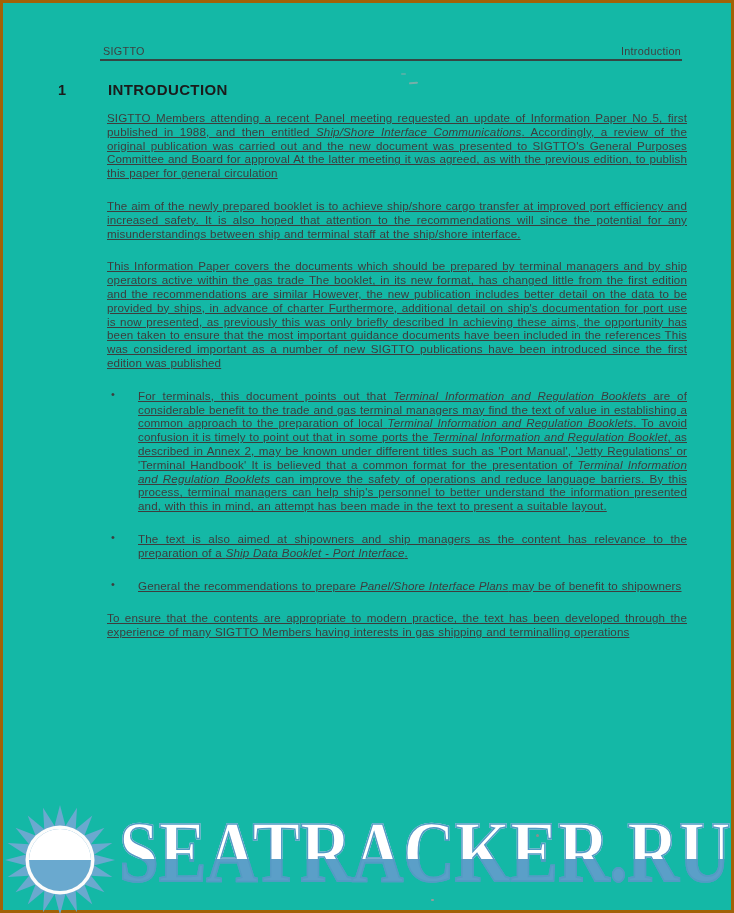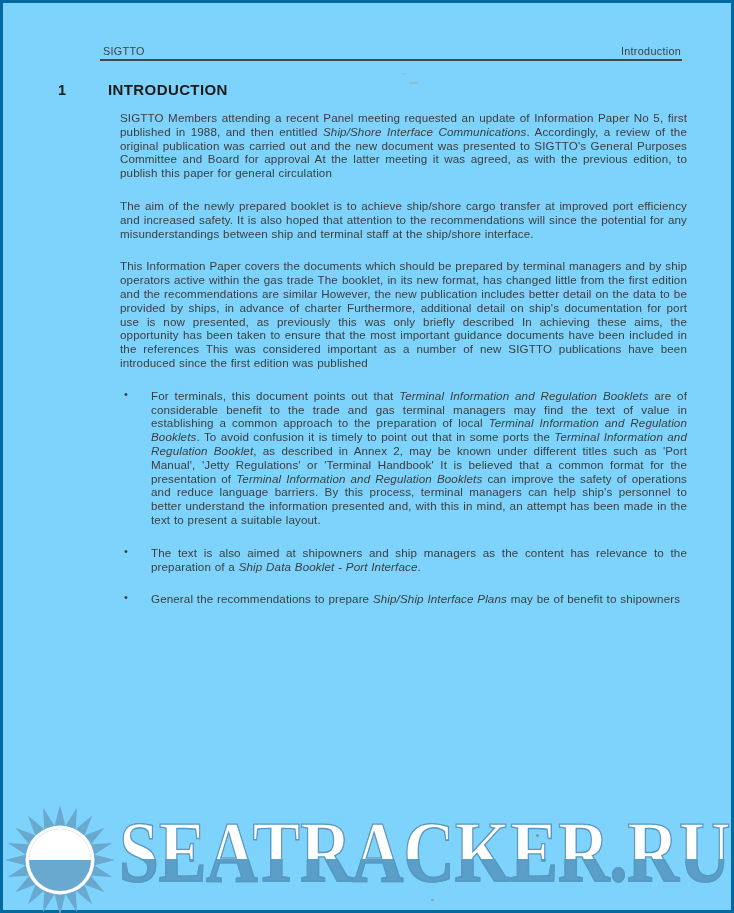--- a/index.html
+++ b/index.html
@@ -7,22 +7,22 @@
     width:734px;height:913px;
     background:#e9e9e9;
     font-family:"Liberation Sans",sans-serif;
     position:relative;
     overflow:hidden;
   }
   .scan-page{
     position:absolute;left:0;top:0;
     width:734px;height:913px;
     box-sizing:border-box;
-    background:#7dd3fc;
-    border:3px solid #0369a1;
+    background:#14b8a6;
+    border:3px solid #a16207;
   }
   
   .running-header{
     position:absolute;left:100px;right:50px;top:42px;
     display:flex;justify-content:space-between;
     font-size:10.8px;color:#3f3f3f;letter-spacing:0.3px;
   }
   .header-rule{
     position:absolute;left:97px;right:49px;top:56px;
     border-bottom:2px solid #3a3a3a;
@@ -42,21 +42,21 @@
     margin:0;font-size:15px;font-weight:bold;letter-spacing:0.4px;
   }
   
   .doc-body{
     position:absolute;left:101px;top:108px;width:583px;
     font-size:11.6px;line-height:13.8px;
     letter-spacing:0.12px;word-spacing:0.4px;
     color:#3d3d3d;
     text-align:justify;
   }
-  .block{margin:0 0 19px 16px;}
+  .block{margin:0 0 19px 3px;text-decoration:underline;}
   .block.bullet{position:relative;padding-left:31px;}
   .block .marker{
     position:absolute;left:4px;top:-1px;
     font-size:11px;color:#3d3d3d;
   }
   .it{font-style:italic;}
   
   .watermark{position:absolute;left:0;top:796px;width:734px;height:117px;pointer-events:none;}
   .sun-logo{position:absolute;left:1px;top:5px;width:112px;height:112px;}
   .wm-text{
@@ -97,21 +97,22 @@
     <span class="sec-num">1</span>
     <h1 class="sec-title">INTRODUCTION</h1>
   </div>
 
   <div class="doc-body" id="body-blocks">
       <div class="block para"><span>SIGTTO Members attending a recent Panel meeting requested an update of Information Paper No 5, first published in 1988, and then entitled </span><span class="it">Ship/Shore Interface Communications</span><span>.  Accordingly, a review of the original publication was carried out and the new document was presented to SIGTTO's General Purposes Committee and Board for approval   At the latter meeting it was agreed, as with the previous edition, to publish this paper for general circulation</span></div>
       <div class="block para"><span>The aim of the newly prepared booklet is to achieve ship/shore cargo transfer at improved port efficiency and increased safety.  It is also hoped that attention to the recommendations will since the potential for any misunderstandings between ship and terminal staff at the ship/shore interface.</span></div>
       <div class="block para"><span>This Information Paper covers the documents which should be prepared by terminal managers and by ship operators active within the gas trade   The booklet, in its new format, has changed little from the first edition and the recommendations are similar   However, the new publication includes better detail on the data to be provided by ships, in advance of charter   Furthermore, additional detail on ship's documentation for port use is now presented, as previously this was only briefly described   In achieving these aims, the opportunity has been taken to ensure that the most important guidance documents have been included in the references  This was considered important as a number of new SIGTTO publications have been introduced since the first edition was published</span></div>
       <div class="block bullet"><span class="marker">•</span><span>For terminals, this document points out that </span><span class="it">Terminal Information and Regulation Booklets</span><span> are of considerable benefit to the trade and gas terminal managers may find the text of value in establishing a common approach to the preparation of local </span><span class="it">Terminal Information and Regulation Booklets</span><span>.  To avoid confusion it is timely to point out that in some ports the </span><span class="it">Terminal Information and Regulation Booklet</span><span>, as described in Annex 2, may be known under different titles such as 'Port Manual', 'Jetty Regulations' or 'Terminal Handbook'   It is believed that a common format for the presentation of </span><span class="it">Terminal Information and Regulation Booklets</span><span> can improve the safety of operations and reduce language barriers.  By this process, terminal managers can help ship's personnel to better understand the information presented and, with this in mind, an attempt has been made in the text to present a suitable layout.</span></div>
       <div class="block bullet"><span class="marker">•</span><span>The text is also aimed at shipowners and ship managers as the content has relevance to the preparation of a </span><span class="it">Ship Data Booklet - Port Interface</span><span>.</span></div>
-      <div class="block bullet"><span class="marker">•</span><span>General the recommendations to prepare </span><span class="it">Ship/Ship Interface Plans</span><span> may be of benefit to shipowners</span></div>
+      <div class="block bullet"><span class="marker">•</span><span>General the recommendations to prepare </span><span class="it">Panel/Shore Interface Plans</span><span> may be of benefit to shipowners</span></div>
+      <div class="block para"><span>To ensure that the contents are appropriate to modern practice, the text has been developed through the experience of many SIGTTO Members having interests in gas shipping and terminalling operations</span></div>
     </div>
 
   <div class="speck s1"></div>
   <div class="speck s2"></div>
   <div class="speck s3"></div>
   <div class="speck s4"></div>
 
   <div class="watermark">
     <svg class="sun-logo" viewBox="-56 -56 112 112" xmlns="http://www.w3.org/2000/svg">
       <g fill="#6aa9cf">

